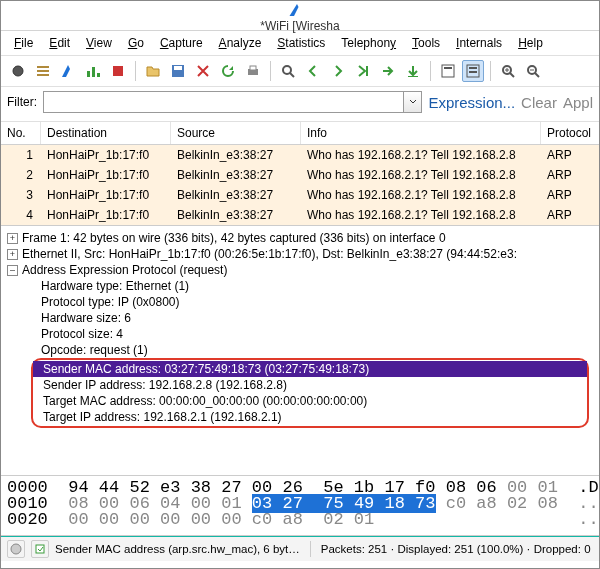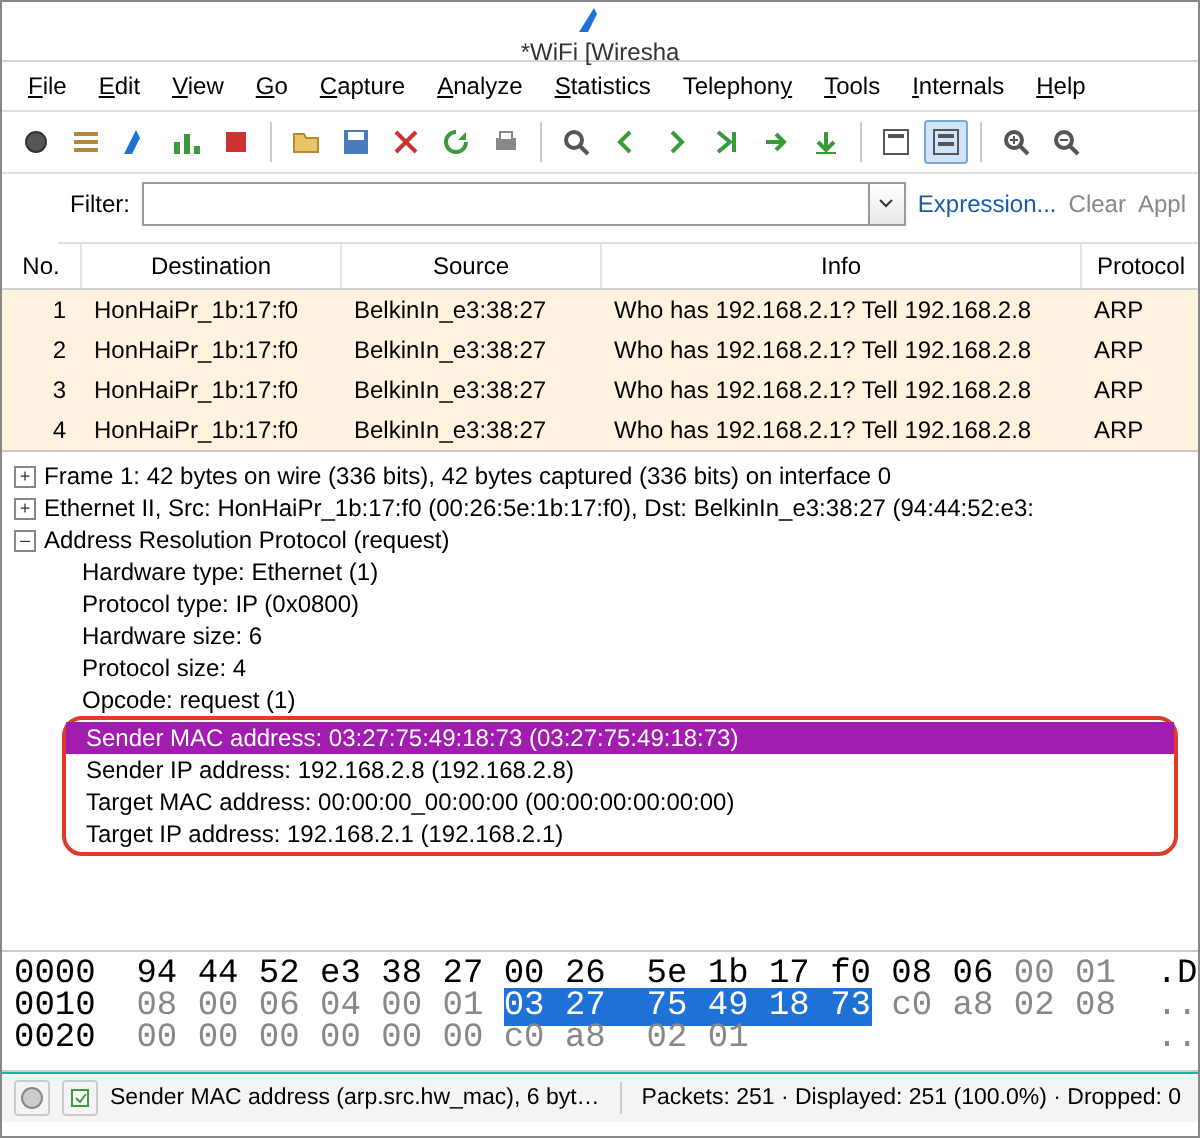--- a/index.html
+++ b/index.html
@@ -58,56 +58,54 @@
   .tsep {
     width: 1px; height: 20px; background: #ccc; margin: 0 3px;
   }
   .tbtn svg { width: 16px; height: 16px; }
   .filterbar {
     display: flex;
     align-items: center;
     gap: 6px;
     padding: 4px 6px 8px 6px;
     border-bottom: 1px solid #e0e0e0;
-    margin-left: 28px;
   }
   .filterbar label { font-size: 12px; }
   .filterbar input {
     flex: 1;
     height: 22px;
     border: 1px solid #999;
     padding: 0 4px;
     font-size: 12px;
   }
   .filterbar .dd {
     width: 18px; height: 22px;
     border: 1px solid #999; border-left: none;
     margin-left: -6px;
     display: flex; align-items: center; justify-content: center;
     background: linear-gradient(#fff,#e8e8e8);
   }
-  .filterbar .lnk { color: #1a5aa8; font-size: 12px; cursor: default; }
+  .filterbar .lnk { color: #1a5aa8; font-size: 15px; cursor: default; }
   .filterbar .disabled { color: #888; }
   .packetlist {
     border-bottom: 1px solid #ccc;
   }
   .phead, .prow {
     display: grid;
     grid-template-columns: 40px 130px 130px 240px 60px;
     font-size: 12px;
   }
   .phead {
     background: #fff;
     border-bottom: 1px solid #d0d0d0;
   }
   .phead > div {
     padding: 4px 6px;
     border-right: 1px solid #e4e4e4;
     font-weight: normal;
-    text-align: center;
   }
   .prow {
     background: #fff2df;
   }
   .prow > div {
     padding: 3px 6px;
     white-space: nowrap;
     overflow: hidden;
   }
   .prow .no { text-align: right; padding-right: 8px; }
@@ -127,21 +125,21 @@
   .dline .exp {
     width: 11px; height: 11px;
     border: 1px solid #888;
     display: flex; align-items: center; justify-content: center;
     font-size: 9px; line-height: 9px;
     color: #333;
   }
   .dline.indent1 { padding-left: 40px; }
   .dline.indent0 { padding-left: 6px; }
   .dline.sel {
-    background: #a21caf;
+    background: #4c1d95;
     color: #fff;
   }
   .redbox {
     position: relative;
     margin: 0 10px 0 30px;
     border: 2px solid #e03a2a;
     border-radius: 10px;
     padding: 1px 0;
   }
   .redbox .dline.indent1 { padding-left: 10px; }
@@ -383,21 +381,21 @@
   <div class="dline indent0">
     <span class="exp">+</span>
     <span>Frame 1: 42 bytes on wire (336 bits), 42 bytes captured (336 bits) on interface 0</span>
   </div>
   <div class="dline indent0">
     <span class="exp">+</span>
     <span>Ethernet II, Src: HonHaiPr_1b:17:f0 (00:26:5e:1b:17:f0), Dst: BelkinIn_e3:38:27 (94:44:52:e3:</span>
   </div>
   <div class="dline indent0">
     <span class="exp">–</span>
-    <span>Address Resolution Protocol (request)</span>
+    <span>Address Expression Protocol (request)</span>
   </div>
   <div class="dline indent1">
       <span>Hardware type: Ethernet (1)</span>
     </div>
   <div class="dline indent1">
       <span>Protocol type: IP (0x0800)</span>
     </div>
   <div class="dline indent1">
       <span>Hardware size: 6</span>
     </div>

